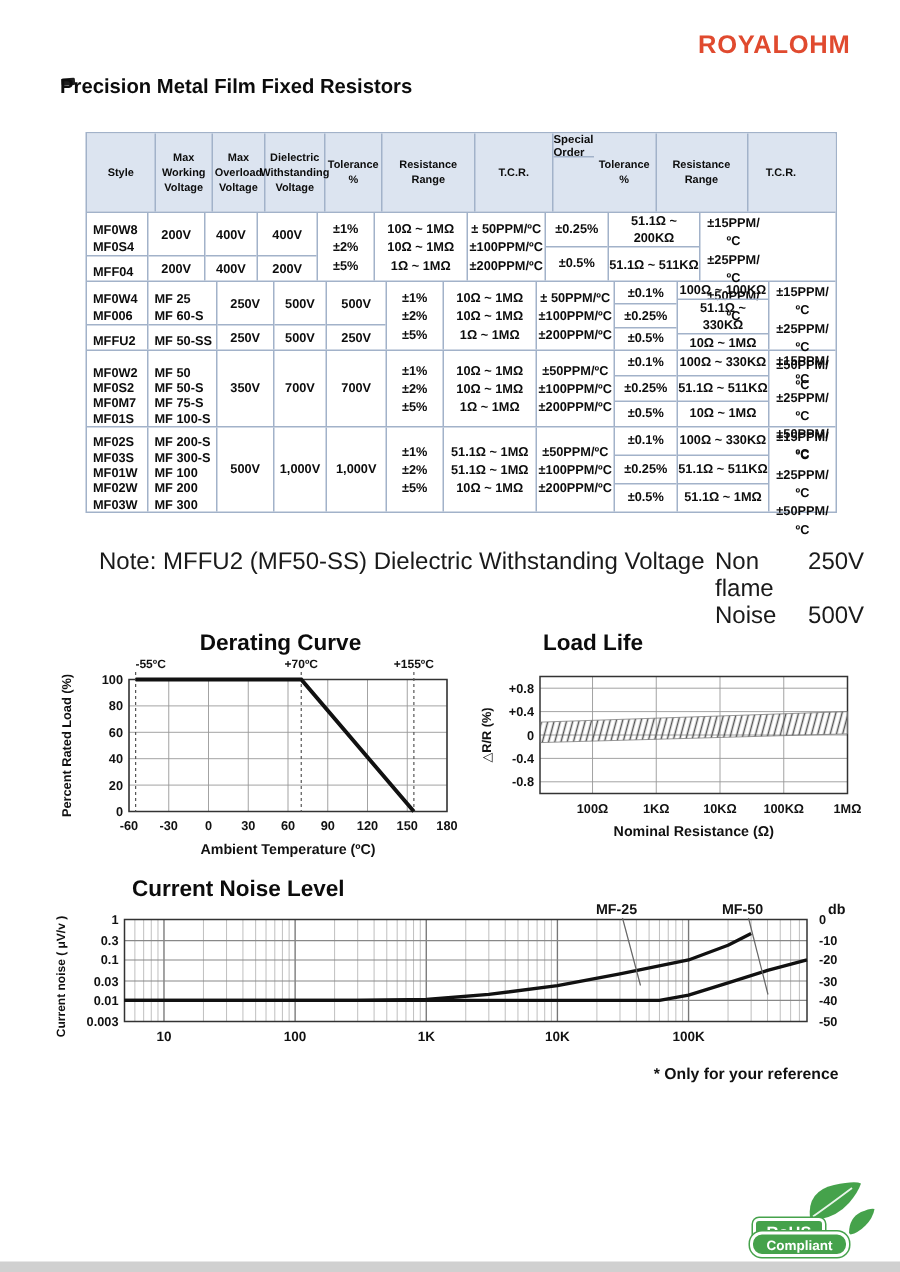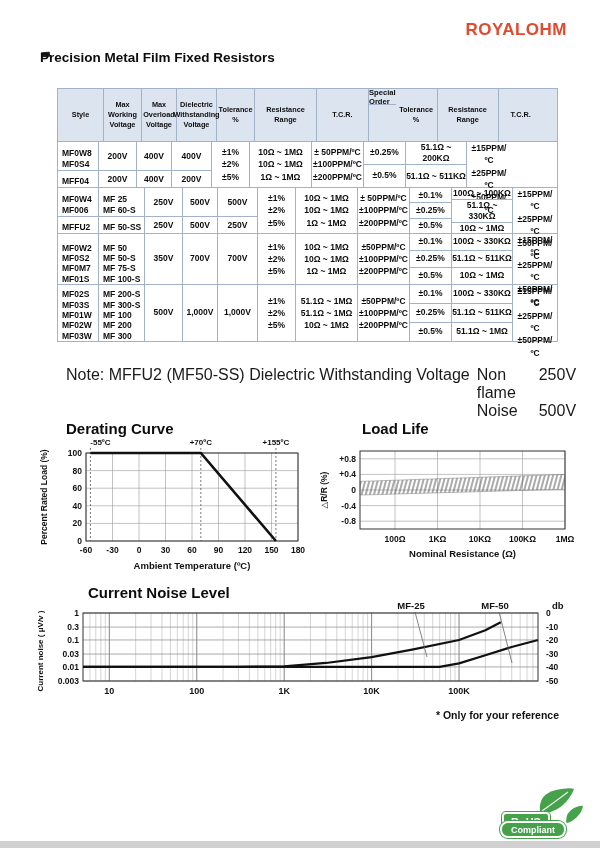--- a/index.html
+++ b/index.html
@@ -31,21 +31,21 @@
 
   
   .note{position:absolute;left:66px;top:366px;display:flex;gap:7px;font-size:16px;color:#1a1a1a;}
   .note-tbl .nrow{display:flex;}
   .note-tbl .nlabel{width:62px;}
 
   
   .chart{position:absolute;}
   .chart-title{font-size:15px;font-weight:bold;color:#0c0c0c;}
   #chart-derating{left:36px;top:420px;width:272px;}
-  #chart-derating .chart-title{text-align:left;padding-left:30px;}
+  #chart-derating .chart-title{text-align:center;padding-left:30px;}
   #chart-loadlife{left:318px;top:420px;width:256px;}
   #chart-loadlife .chart-title{padding-left:44px;}
   #chart-noise{left:33px;top:584px;width:540px;}
   #chart-noise .chart-title{padding-left:55px;}
   .footnote{text-align:right;font-size:10.5px;font-weight:bold;padding-right:14px;margin-top:2px;}
   svg text{font-family:"Liberation Sans","DejaVu Sans",sans-serif;}
 
   
   .site{position:absolute;left:0;right:0;top:856px;text-align:right;font-size:11.5px;color:#8f8f8f;letter-spacing:.5px;}
   .rohs{position:absolute;left:500px;top:790px;width:84px;height:56px;}

